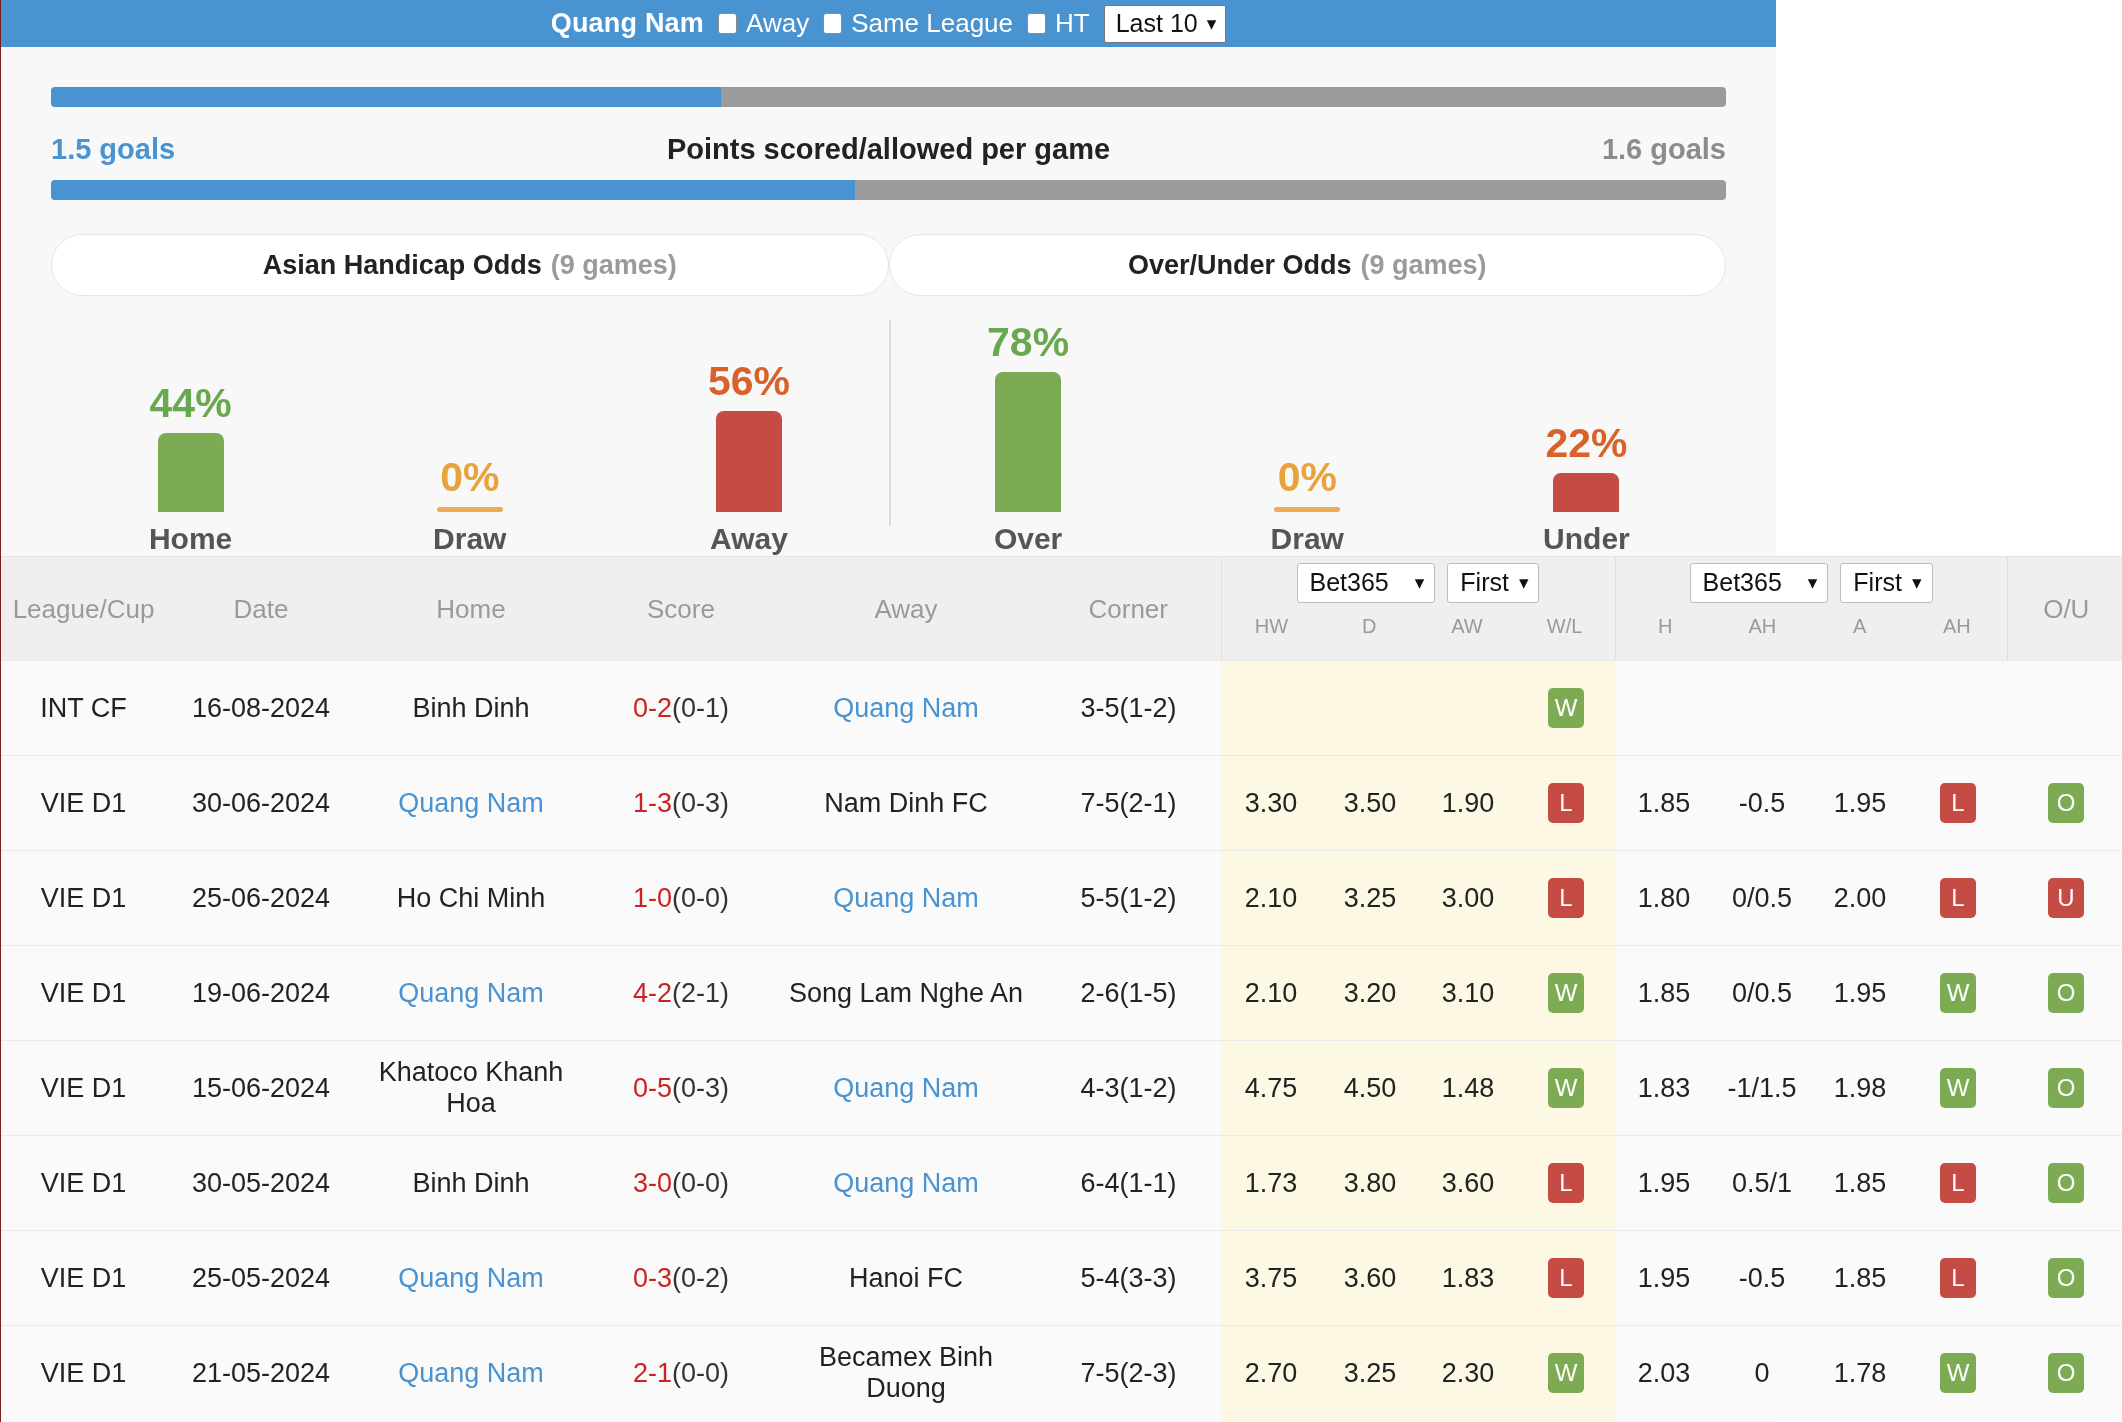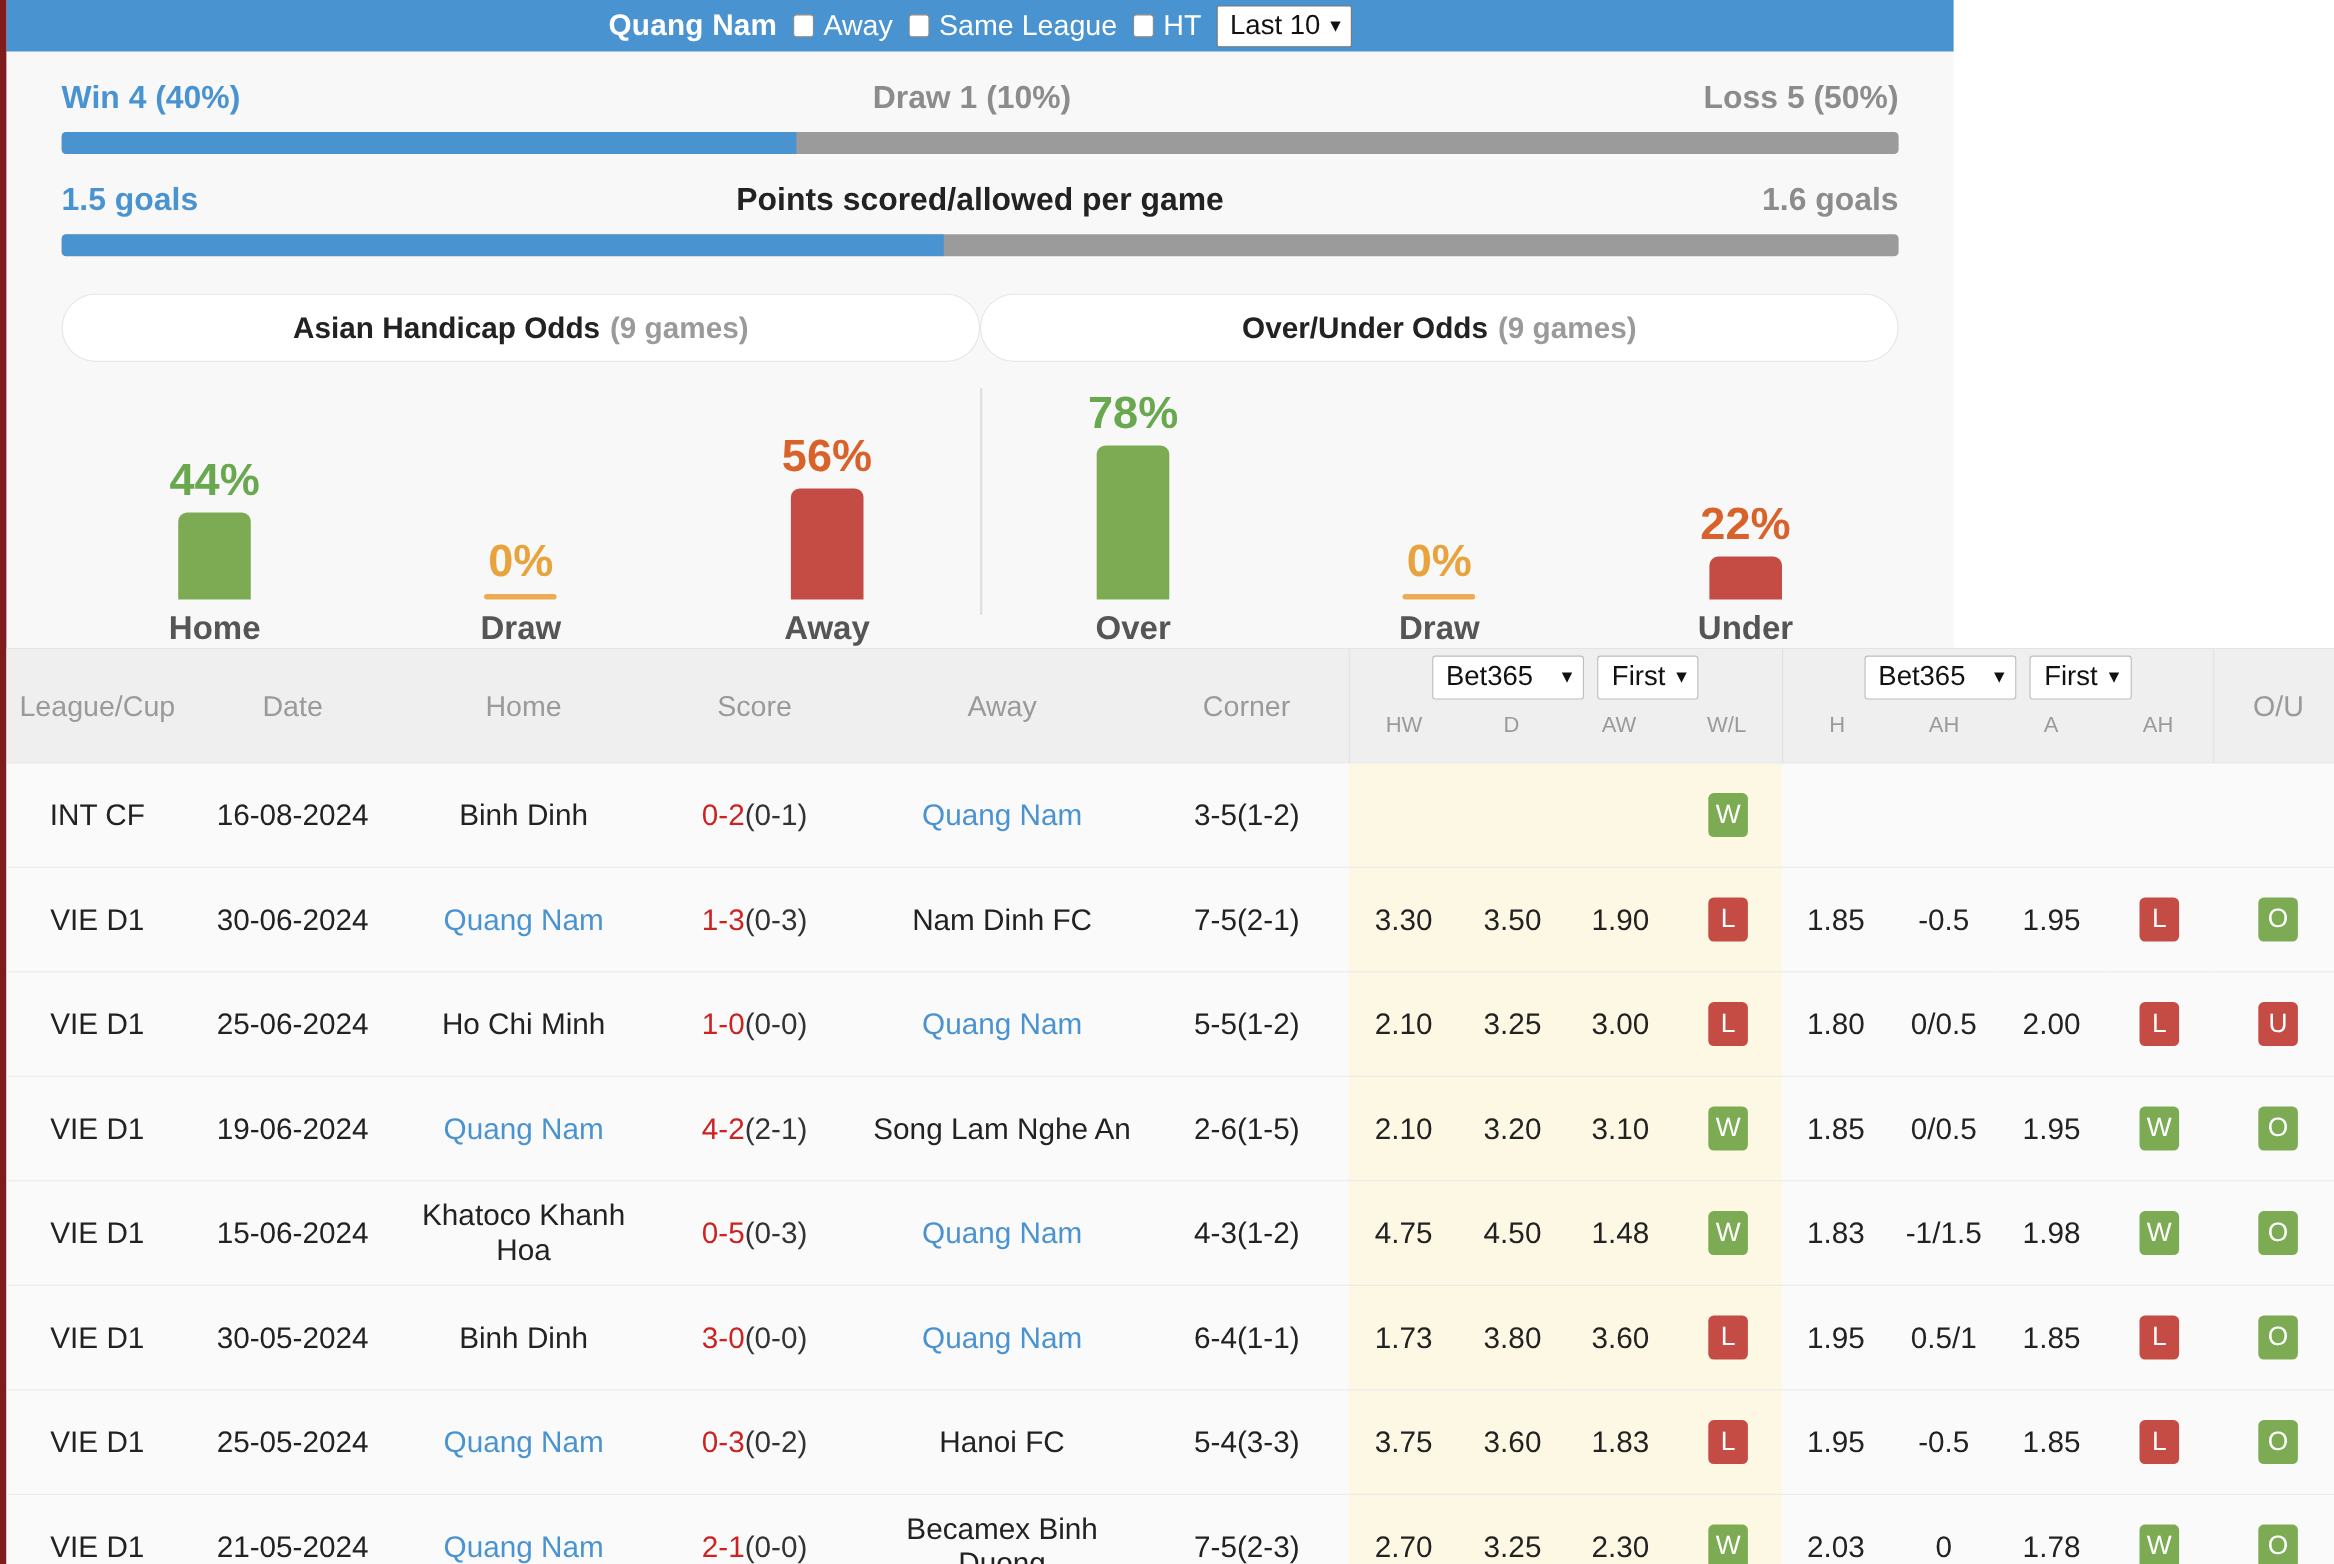--- a/index.html
+++ b/index.html
@@ -3,21 +3,21 @@
 <meta charset="utf-8">
 <style>
   * { box-sizing: border-box; }
   html, body { margin:0; padding:0; }
   body {
     width:2122px; height:1422px;
     font-family:"Liberation Sans", sans-serif;
     background:#ffffff;
     overflow:hidden;
   }
-  .page { width:1776px; height:1422px; position:relative; background:#f8f8f8; border-left:6px solid #7f1d1d; }
+  .page { width:1776px; height:1422px; position:relative; background:#f8f8f8; border-left:1px solid #7f1d1d; }
 
   
   .topbar {
     height:47px; background:#4a93d1; color:#fff;
     display:flex; align-items:center; justify-content:center; gap:14px;
     font-size:27px;
   }
   .topbar .team { font-weight:bold; letter-spacing:.2px; }
   .chk { display:inline-flex; align-items:center; gap:9px; font-size:26px;}
   .chkbox {
@@ -122,25 +122,20 @@
       <span>HT</span>
     </label>
     <span class="selbox">
       <span>Last 10</span>
       <span class="caret">▾</span>
     </span>
   </div>
 
   <div class="statsblock">
     <div class="statrow">
-      <div class="statlabels">
-        <span class="sl-left">Win 4 (40%)</span>
-        <span class="sl-mid">Draw 1 (10%)</span>
-        <span class="sl-right">Loss 5 (50%)</span>
-      </div>
       <div class="bar">
           <i id="bar-wdl" style="width: 40%;"></i>
         </div>
     </div>
     <div class="statrow goals">
       <div class="statlabels">
         <span class="sl-left">1.5 goals</span>
         <span class="sl-mid">Points scored/allowed per game</span>
         <span class="sl-right">1.6 goals</span>
       </div>

